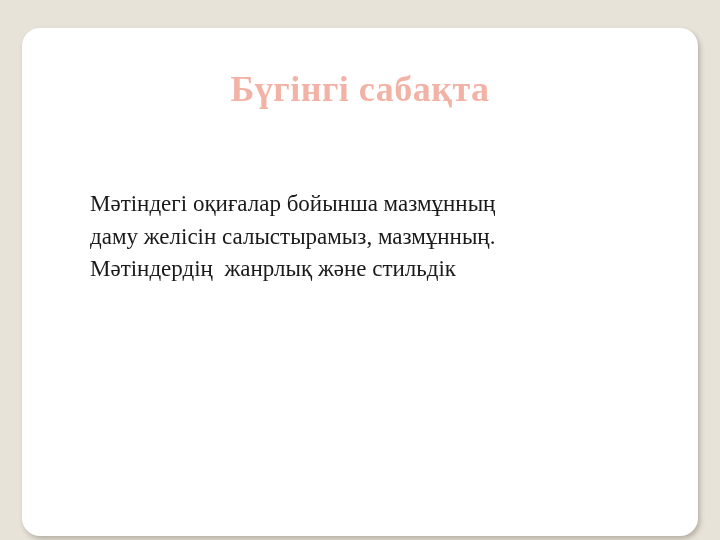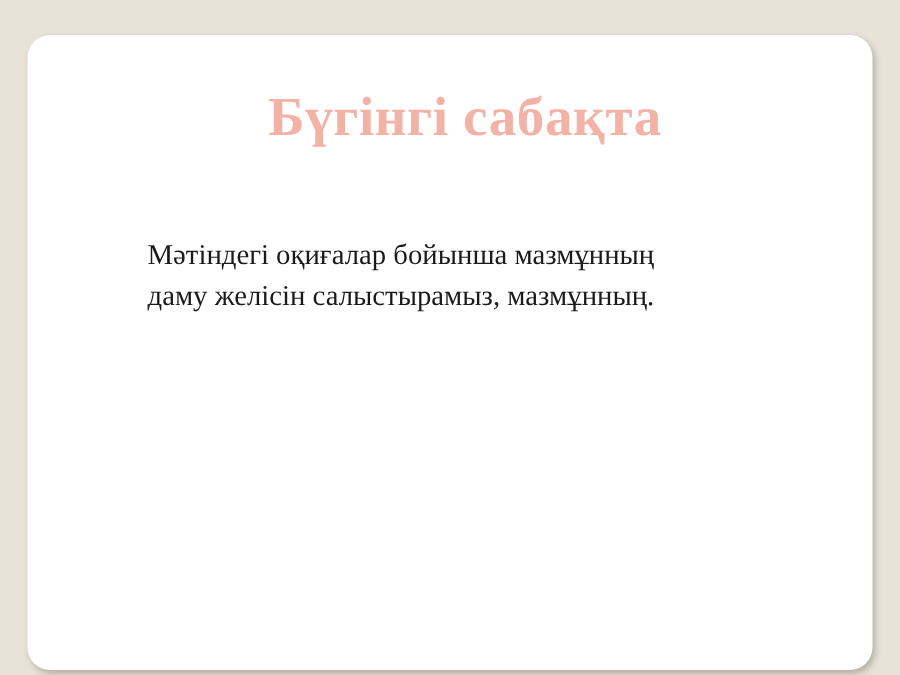--- a/index.html
+++ b/index.html
@@ -31,49 +31,48 @@
     border-radius: 18px;
     box-shadow: 2px 3px 5px rgba(120, 112, 98, 0.45);
   }
   .slide-title {
     position: absolute;
     left: 0;
     top: 42px;
     width: 676px;
     text-align: center;
     font-family: "Liberation Serif", serif;
-    font-size: 44px;
+    font-size: 36px;
     font-weight: bold;
     color: #f2b3a6;
     letter-spacing: 0.5px;
     line-height: 1.1;
-    padding-left: 12px;
   }
   .slide-body {
     position: absolute;
     left: 68px;
     top: 160px;
     width: 560px;
     font-family: "Liberation Serif", serif;
     font-size: 23px;
     font-weight: normal;
     color: #1a1a1a;
     line-height: 1.42;
     text-align: left;
   }
   .slide-body .line {
     display: block;
     white-space: pre;
-    margin-left: 28px;
   }
 </style>
 </head>
 <body>
 
 <div class="slide-outer">
   <div class="slide-card">
     <div class="slide-title">Бүгінгі сабақта</div>
     <div class="slide-body">
       <span class="line">Мәтіндегі оқиғалар бойынша мазмұнның</span>
       <span class="line">даму желісін салыстырамыз, мазмұнның.</span>
+      <span class="line">Мәтіндердің  жанрлық және стильдік</span>
     </div>
   </div>
 </div>
 
 </body></html>

